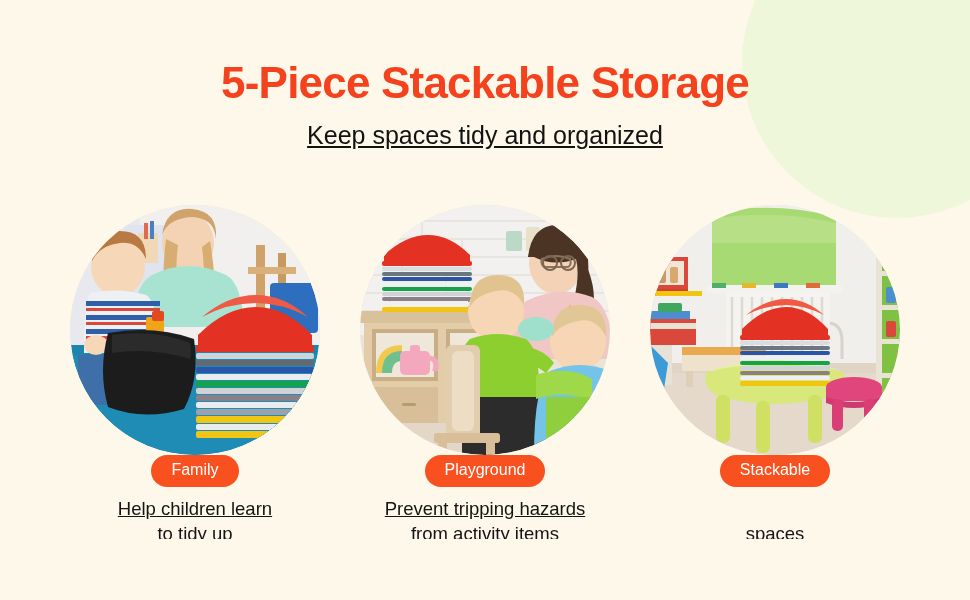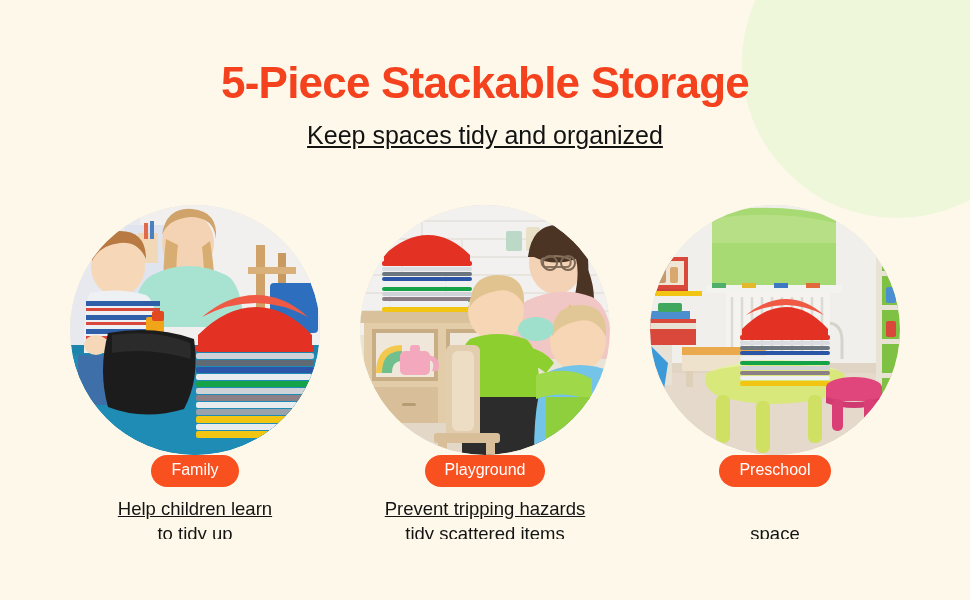--- a/index.html
+++ b/index.html
@@ -299,21 +299,21 @@
             <rect x="78" y="236" width="9" height="14" fill="#d8bf99"></rect>
             <rect x="126" y="236" width="9" height="14" fill="#d8bf99"></rect>
 
             <ellipse cx="176" cy="124" rx="18" ry="12" fill="#9fe0cd"></ellipse>
           </g>
         </svg>
       </div>
       <div class="badge">Playground</div>
       <div class="caption">
         <span>Prevent tripping hazards</span><br>
-        <span>tidy scattered items</span>
+        <span>from activity items</span>
       </div>
     </div>
 
     <div class="card">
       <div class="photo">
         <svg viewBox="0 0 250 250" xmlns="http://www.w3.org/2000/svg" role="img">
           <defs>
             <clipPath id="c3">
                 <circle cx="125" cy="125" r="125"></circle>
               </clipPath>
@@ -400,21 +400,21 @@
             </g>
 
             <ellipse cx="204" cy="182" rx="28" ry="10" fill="#e0457c"></ellipse>
             <rect x="176" y="182" width="56" height="14" fill="#e0457c"></rect>
             <path d="M176 192 q28 10 56 0 l0 6 q-28 10 -56 0Z" fill="#cf3a70"></path>
             <rect x="182" y="194" width="11" height="32" rx="5" fill="#d93f74"></rect>
             <rect x="214" y="194" width="11" height="32" rx="5" fill="#d93f74"></rect>
           </g>
         </svg>
       </div>
-      <div class="badge">Preschool</div>
+      <div class="badge">Stackable</div>
       <div class="caption">
         <br>
-        <span>space</span>
+        <span>spaces</span>
       </div>
     </div>
 
   </div>
 </div>
 
 </body></html>

